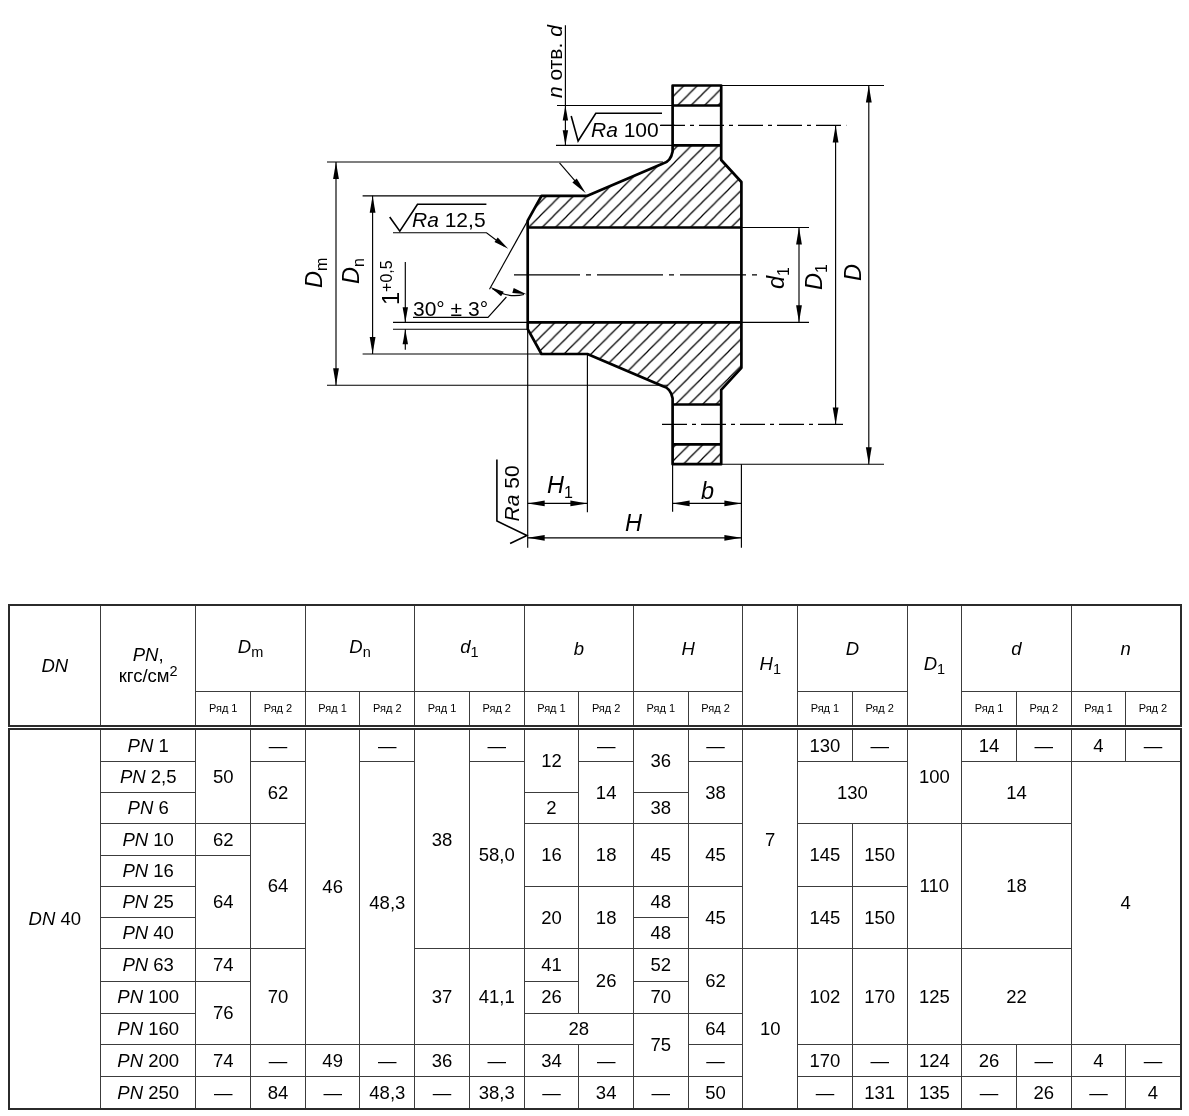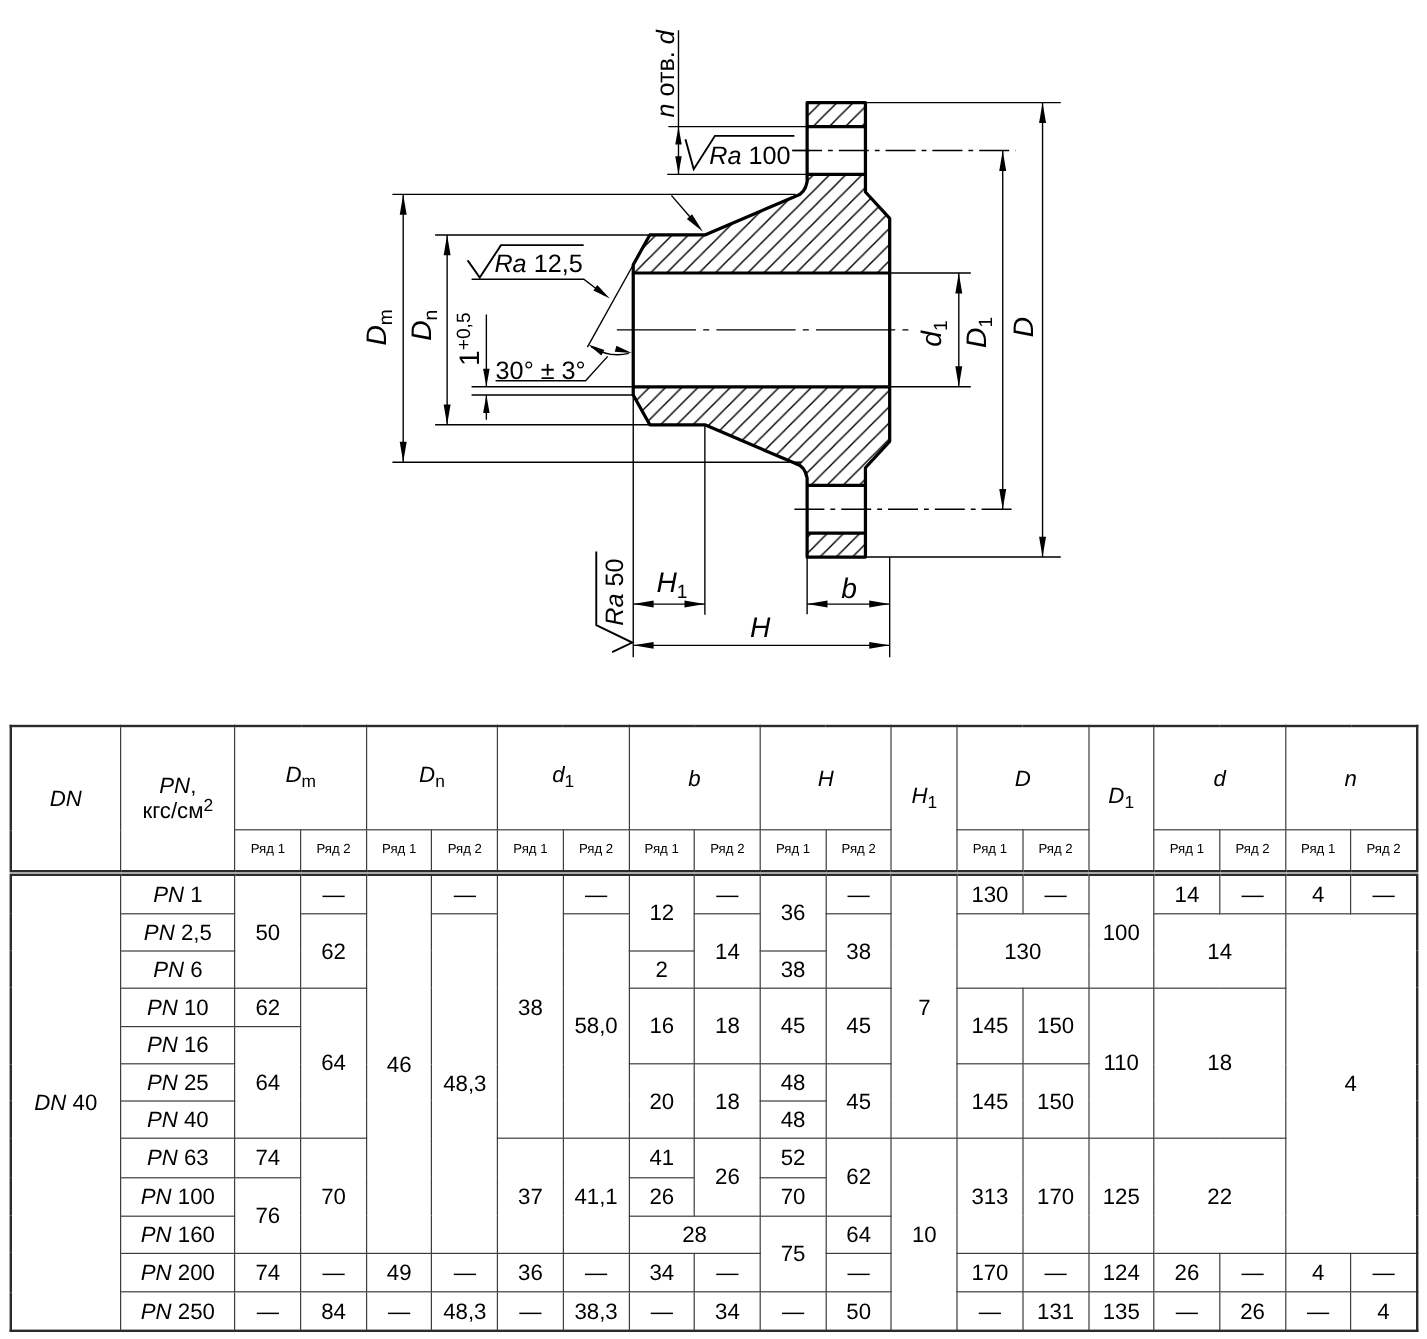--- a/index.html
+++ b/index.html
@@ -284,21 +284,21 @@
           <td><i>PN</i> 63</td>
           <td>74</td>
           <td rowspan="3">70</td>
           <td rowspan="3">37</td>
           <td rowspan="3">41,1</td>
           <td>41</td>
           <td rowspan="2">26</td>
           <td>52</td>
           <td rowspan="2">62</td>
           <td rowspan="5">10</td>
-          <td rowspan="3">313</td>
+          <td rowspan="3">102</td>
           <td rowspan="3">170</td>
           <td rowspan="3">125</td>
           <td rowspan="3" colspan="2">22</td>
         </tr>
         <tr style="height:32.0px">
           <td><i>PN</i> 100</td>
           <td rowspan="2">76</td>
           <td>26</td>
           <td>70</td>
         </tr>

